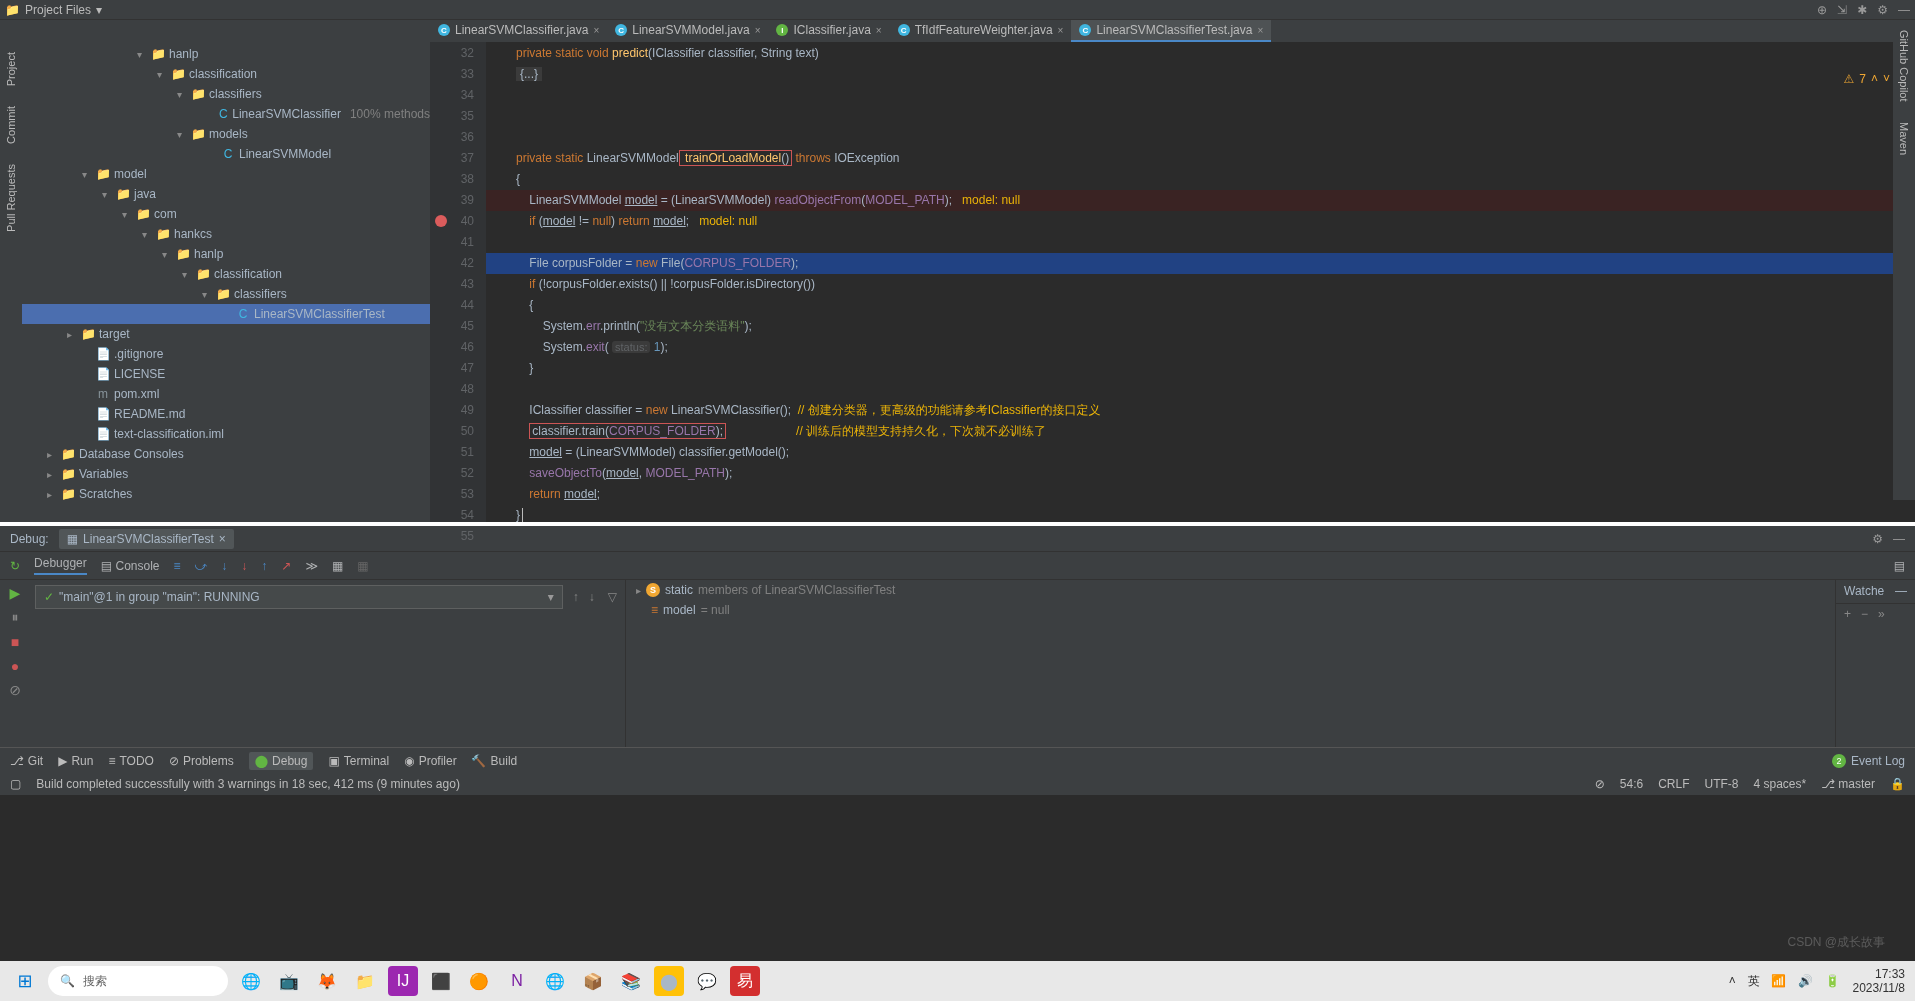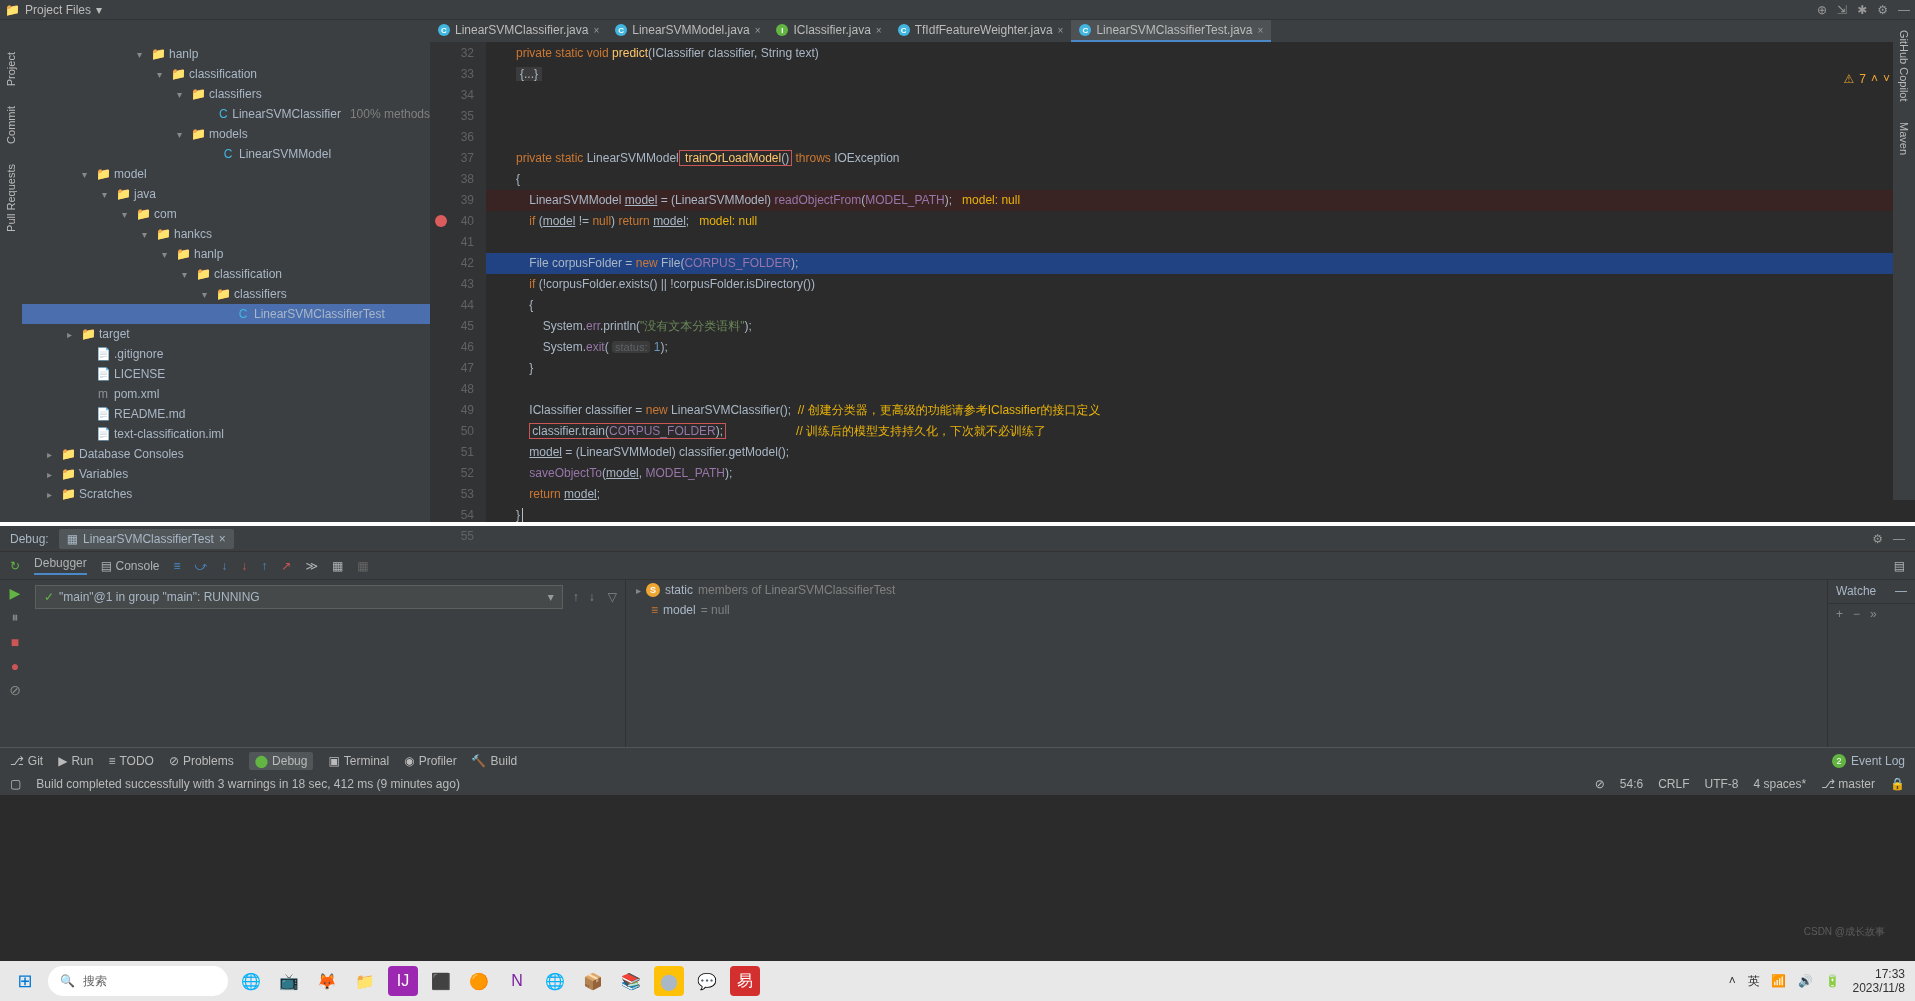--- a/index.html
+++ b/index.html
@@ -66,38 +66,38 @@
 .frame-item{padding:4px 10px;cursor:pointer}
 .frame-item.selected{background:#4b6eaf}
 .frame-pkg{color:#787878;font-style:italic}
 .vars-panel{flex:1;border-left:1px solid #323232;display:flex;flex-direction:column}
 .vars-header{height:24px;padding:4px 10px;border-bottom:1px solid #323232}
 .var-item{padding:3px 10px;display:flex;align-items:center;gap:5px}
 .var-item .arrow{color:#888;font-size:10px}
 .var-icon{width:14px;height:14px;border-radius:50%;display:inline-flex;align-items:center;justify-content:center;font-size:9px;font-weight:bold}
 .var-icon.static{background:#f0a732;color:#fff}
 .var-grey{color:#808080}
-.watches-panel{width:88px;border-left:1px solid #323232;display:flex;flex-direction:column}
+.watches-panel{width:80px;border-left:1px solid #323232;display:flex;flex-direction:column}
 .watches-header{height:24px;padding:4px 8px;border-bottom:1px solid #323232;display:flex;justify-content:space-between}
 .watches-body{flex:1;display:flex;align-items:center;justify-content:center;color:#787878}
 .bottom-bar{height:26px;background:#3c3f41;border-top:1px solid #555;display:flex;align-items:center;padding:0 10px;gap:15px}
 .bottom-bar .btn{display:flex;align-items:center;gap:4px;cursor:pointer;color:#bbb}
 .bottom-bar .btn.active{background:#515658;padding:2px 6px;border-radius:2px}
 .bottom-bar .spacer{flex:1}
 .event-log{display:flex;align-items:center;gap:5px}
 .event-badge{background:#62b543;color:#fff;border-radius:50%;width:14px;height:14px;display:inline-flex;align-items:center;justify-content:center;font-size:9px}
 .status-bar{height:22px;background:#3c3f41;display:flex;align-items:center;padding:0 10px;gap:15px;color:#bbb;font-size:11px}
 .status-bar .spacer{flex:1}
 .taskbar{position:absolute;bottom:0;left:0;right:0;height:40px;background:#e8e8e8;display:flex;align-items:center;padding:0 10px;gap:8px;justify-content:center}
 .taskbar .win{width:30px;height:30px;display:flex;align-items:center;justify-content:center;font-size:18px}
 .taskbar .search{width:180px;height:30px;background:#fff;border-radius:15px;display:flex;align-items:center;padding:0 12px;gap:8px;color:#666}
 .taskbar .app{width:30px;height:30px;border-radius:4px;display:flex;align-items:center;justify-content:center;font-size:16px}
 .taskbar .tray{margin-left:auto;display:flex;align-items:center;gap:12px;color:#333;font-size:11px}
 .taskbar .time{text-align:right;line-height:1.2}
-.watermark{position:absolute;bottom:62px;right:30px;color:rgba(200,200,200,0.3);font-size:10px}
+.watermark{position:absolute;bottom:50px;right:30px;color:rgba(200,200,200,0.3);font-size:12px}
 </style>
 </head>
 <body>
 
 <div class="top-bar">
   <div class="project-files">
     <span>📁</span>
     <span>Project Files</span>
     <span>▾</span>
   </div>

